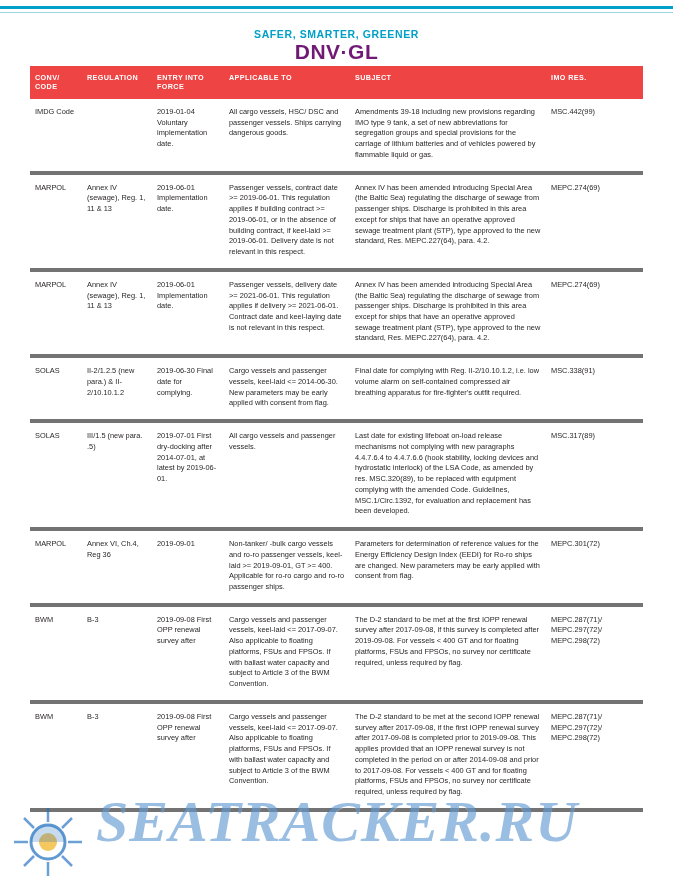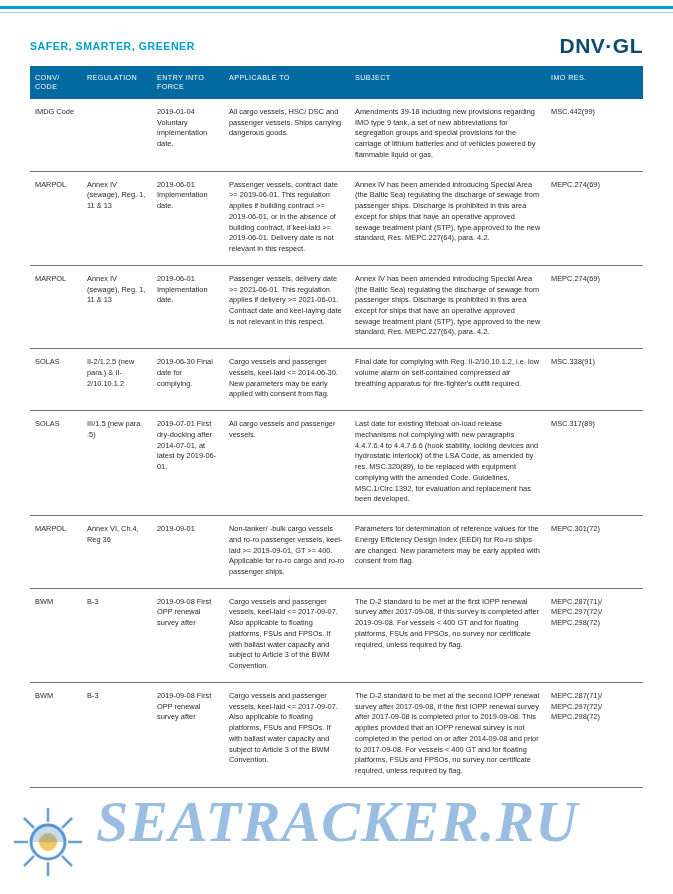--- a/index.html
+++ b/index.html
@@ -33,60 +33,61 @@
   }
   .header {
     position: absolute;
     left: 0; top: 28px;
     width: 673px;
     height: 36px;
     padding: 0 30px;
     display: flex;
     align-items: center;
     justify-content: space-between;
+    flex-direction: column;
   }
   .tagline {
     color: #00a0c8;
     font-size: 10.5px;
     font-weight: bold;
     letter-spacing: 0.6px;
   }
   .logo {
-    color: #0c4a6e;
+    color: #701a75;
     font-size: 21px;
     font-weight: bold;
     letter-spacing: 0.5px;
   }
   table.reg {
     position: absolute;
     left: 30px;
     top: 66px;
     width: 613px;
     border-collapse: collapse;
     table-layout: fixed;
   }
   table.reg thead th {
-    background: #0369a1;
+    background: #ef4444;
     color: #ffffff;
     font-size: 7.2px;
-    font-weight: normal;
+    font-weight: bold;
     letter-spacing: 0.4px;
     text-align: left;
     vertical-align: top;
     padding: 7px 5px 8px 5px;
     line-height: 1.25;
     text-transform: uppercase;
   }
   table.reg tbody td {
     font-size: 7.4px;
     line-height: 1.45;
     color: #231f20;
     vertical-align: top;
     padding: 8px 5px 10px 5px;
-    border-bottom: 1px solid #737373;
+    border-bottom: 4px solid #737373;
   }
   table.reg tbody tr:first-child td { border-top: none; }
   .c1 { width: 52px; }
   .c2 { width: 70px; }
   .c3 { width: 72px; }
   .c4 { width: 126px; }
   .c5 { width: 196px; }
   .c6 { width: 97px; }
   
   .watermark {

